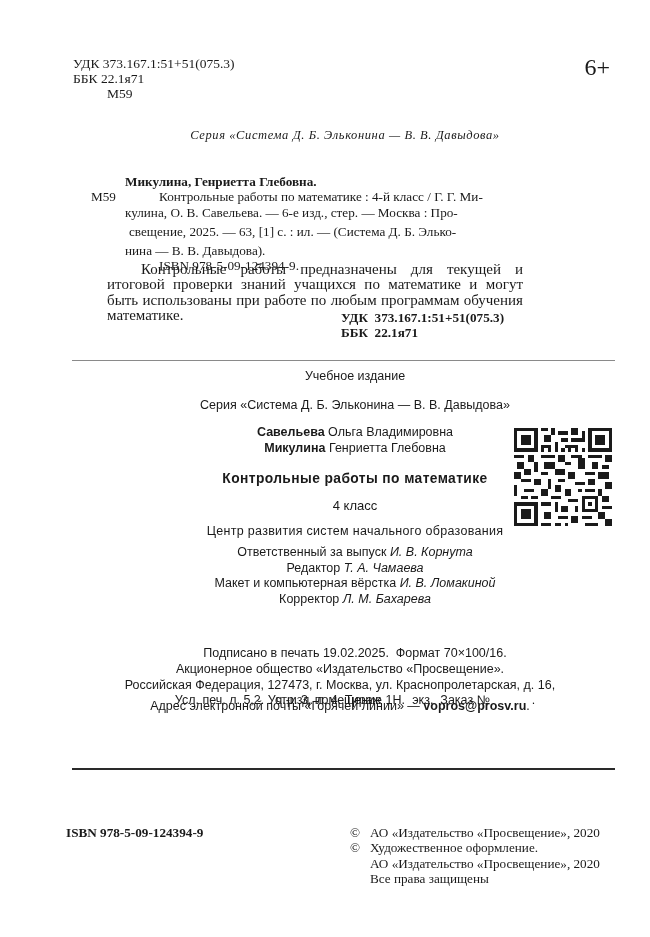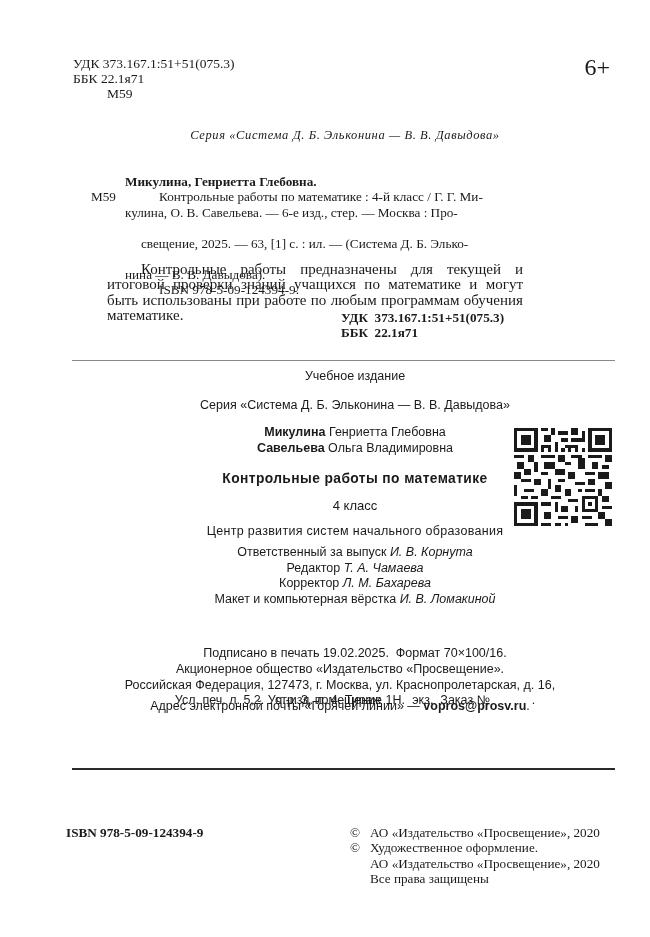--- a/index.html
+++ b/index.html
@@ -68,54 +68,54 @@
 <div class="abs serif biblio">
   <div class="author">Микулина, Генриетта Глебовна.</div>
   <div class="row">
     <div class="code">М59</div>
     <div class="body">
       <p class="indent">Контрольные работы по математике : 4-й класс / Г. Г. Ми-</p>
     </div>
   </div>
   <div style="padding-left:34px;">
     <p style="margin:0">кулина, О. В. Савельева. — 6-е изд., стер. — Москва : Про-</p>
-    <p style="margin:16px">свещение, 2025. — 63, [1] с. : ил. — (Система Д. Б. Элько-</p>
+    <p style="margin:4px">свещение, 2025. — 63, [1] с. : ил. — (Система Д. Б. Элько-</p>
     <p style="margin:0">нина — В. В. Давыдова).</p>
   </div>
   <div class="isbn" style="padding-left:68px"><span>ISBN 978-5-09-124394-9.</span></div>
 </div>
 
 <div class="abs serif annot">
   <p>Контрольные работы предназначены для текущей и итоговой проверки знаний учащихся по математике и могут быть использованы при работе по любым программам обучения математике.</p>
 </div>
 
 <div class="abs serif udk-right">
   <div>УДК  373.167.1:51+51(075.3)</div>
   <div>ББК  22.1я71</div>
 </div>
 
 <div class="abs rule-top"></div>
 
 <div class="abs sans center-col uch">Учебное издание</div>
 <div class="abs sans center-col series-mid">Серия «Система Д. Б. Эльконина — В. В. Давыдова»</div>
 
 <div class="abs sans center-col authors">
+  <div><b>Савельева</b> <span>Ольга Владимировна</span></div>
   <div><b>Микулина</b> <span>Генриетта Глебовна</span></div>
-  <div><b>Савельева</b> <span>Ольга Владимировна</span></div>
 </div>
 
 <div class="abs sans center-col title">Контрольные работы по математике</div>
 <div class="abs sans center-col grade">4 класс</div>
 <div class="abs sans center-col center">Центр развития систем начального образования</div>
 
 <div class="abs sans center-col credits">
   <div><span>Ответственный за выпуск</span> <i>И. В. Корнута</i></div>
   <div><span>Редактор</span> <i>Т. А. Чамаева</i></div>
+  <div><span>Макет и компьютерная вёрстка</span> <i>И. В. Ломакиной</i></div>
   <div><span>Корректор</span>  <i>Л. М. Бахарева</i></div>
-  <div><span>Макет и компьютерная вёрстка</span> <i>И. В. Ломакиной</i></div>
 </div>
 
 <div class="abs sans center-col print" style="white-space:pre;">
   <div>Подписано в печать 19.02.2025.  Формат 70×100/16.</div>
   <div>Усл. печ. л. 5,2. Уч.-изд. л. 4. Тираж         экз.  Заказ №            .</div>
 </div>
 
 <div class="abs sans center-col publisher" style="left:90px;width:500px;">
   <div>Акционерное общество «Издательство «Просвещение».</div>
   <div>Российская Федерация, 127473, г. Москва, ул. Краснопролетарская, д. 16,</div>

